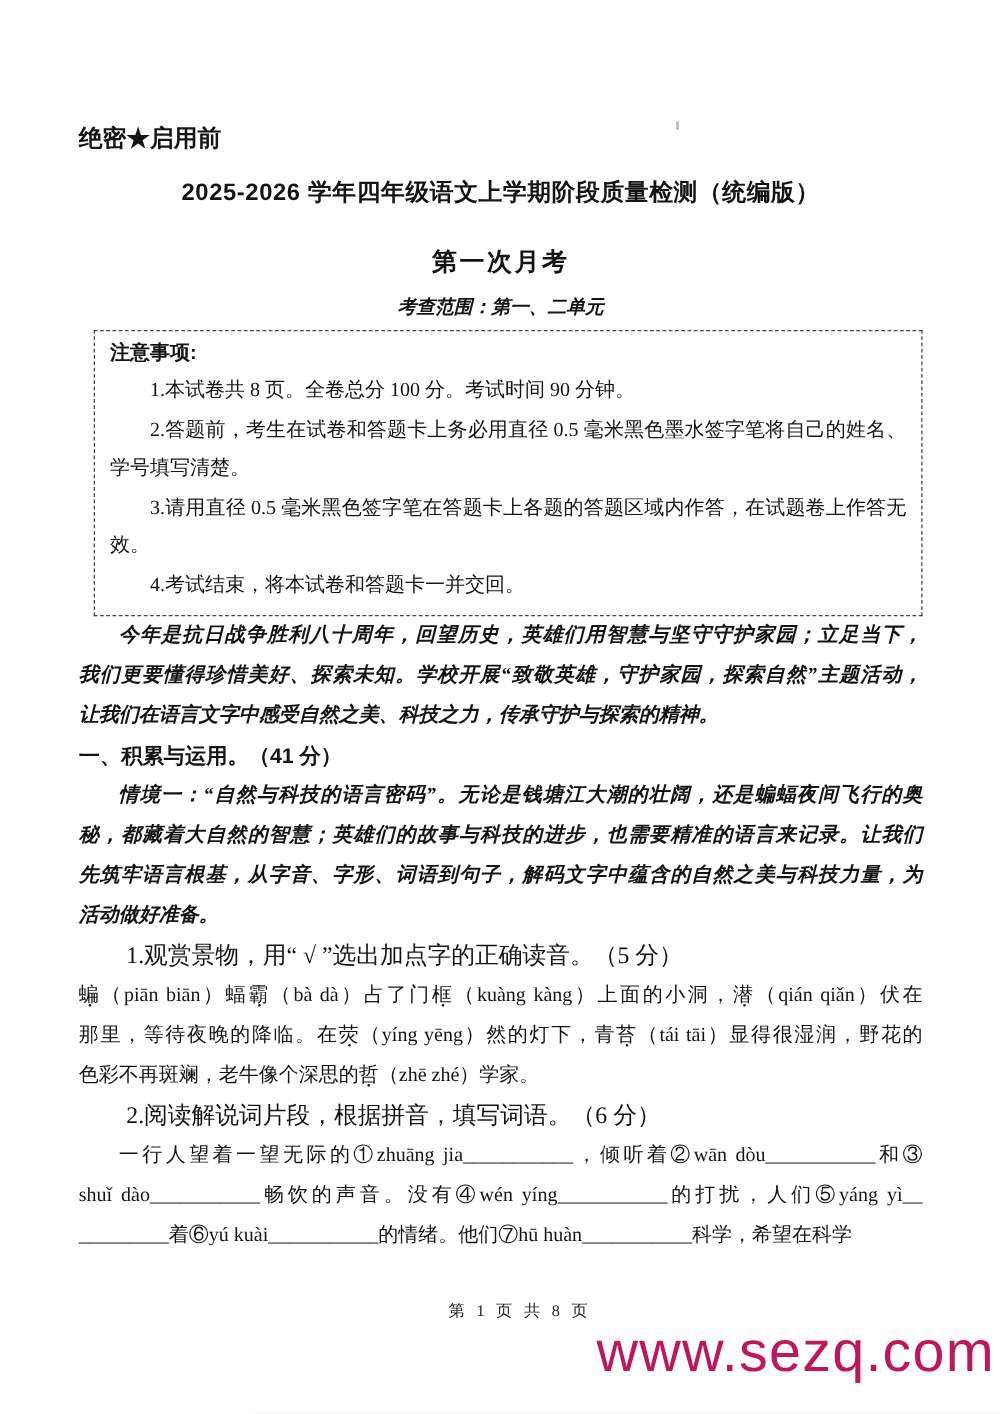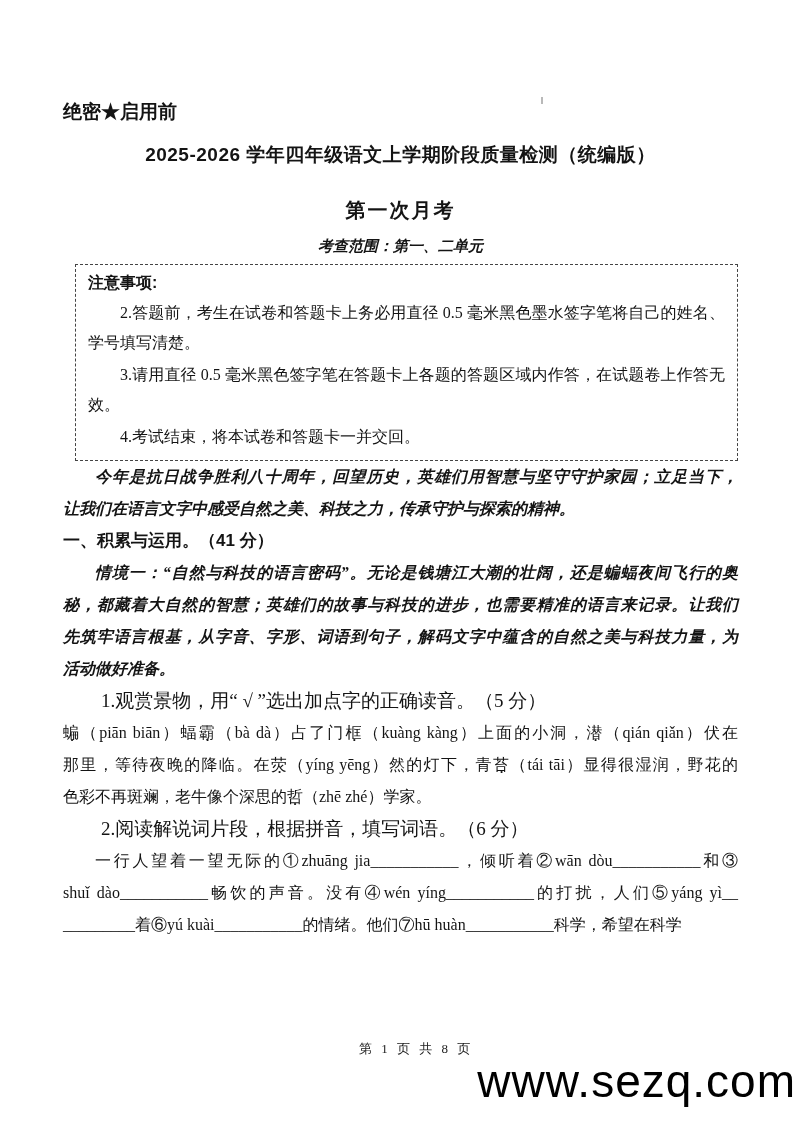--- a/index.html
+++ b/index.html
@@ -53,28 +53,30 @@
 
     <div class="paper-title heiti">2025-2026 学年四年级语文上学期阶段质量检测（统编版）</div>
 
     <div class="paper-subtitle heiti">第一次月考</div>
 
     <div class="paper-scope kaiti">考查范围：第一、二单元</div>
 
     <div class="notice-box">
       <div class="notice-heading heiti">注意事项:</div>
       <div>
+          <div class="notice-item">1.本试卷共 8 页。全卷总分 100 分。考试时间 90 分钟。</div>
           <div class="notice-item">2.答题前，考生在试卷和答题卡上务必用直径 0.5 毫米黑色墨水签字笔将自己的姓名、学号填写清楚。</div>
           <div class="notice-item">3.请用直径 0.5 毫米黑色签字笔在答题卡上各题的答题区域内作答，在试题卷上作答无效。</div>
           <div class="notice-item">4.考试结束，将本试卷和答题卡一并交回。</div>
         </div>
     </div>
 
     <div class="para kaiti">
         <div class="line jl ind">今年是抗日战争胜利八十周年，回望历史，英雄们用智慧与坚守守护家园；立足当下，</div>
+        <div class="line jl">我们更要懂得珍惜美好、探索未知。学校开展“致敬英雄，守护家园，探索自然”主题活动，</div>
         <div class="line wrap">让我们在语言文字中感受自然之美、科技之力，传承守护与探索的精神。</div>
       </div>
 
     <div class="sec-heading heiti">一、积累与运用。（41 分）</div>
 
     <div class="para kaiti">
         <div class="line jl ind">情境一：“自然与科技的语言密码”。无论是钱塘江大潮的壮阔，还是蝙蝠夜间飞行的奥</div>
         <div class="line jl">秘，都藏着大自然的智慧；英雄们的故事与科技的进步，也需要精准的语言来记录。让我们</div>
         <div class="line jl">先筑牢语言根基，从字音、字形、词语到句子，解码文字中蕴含的自然之美与科技力量，为</div>
         <div class="line wrap">活动做好准备。</div>
@@ -93,14 +95,14 @@
     <div class="para">
         <div class="line jl ind">一行人望着一望无际的①zhuāng jia___________，倾听着②wān dòu___________和③</div>
         <div class="line jl">shuǐ dào___________畅饮的声音。没有④wén yíng___________的打扰，人们⑤yáng yì__</div>
         <div class="line wrap">_________着⑥yú kuài___________的情绪。他们⑦hū huàn___________科学，希望在科学</div>
       </div>
 
   </div>
 
   <div class="page-footer">第 1 页 共 8 页</div>
 
-  <div class="watermark" style="color: #000000;">www.sezq.com</div>
+  <div class="watermark" style="color: #be185d;">www.sezq.com</div>
 </div>
 
 </body></html>

